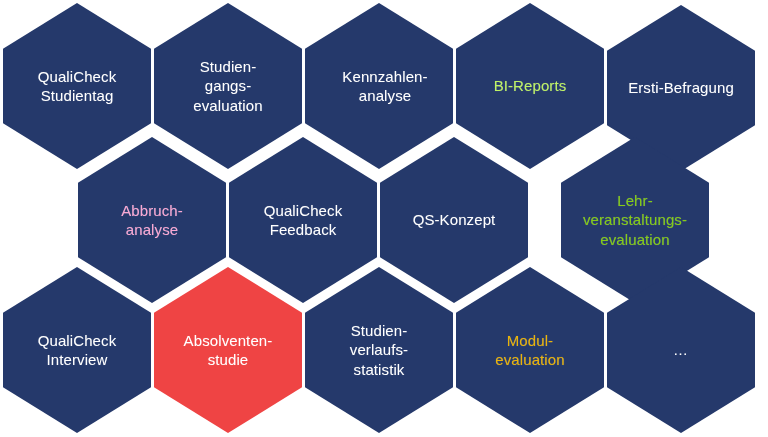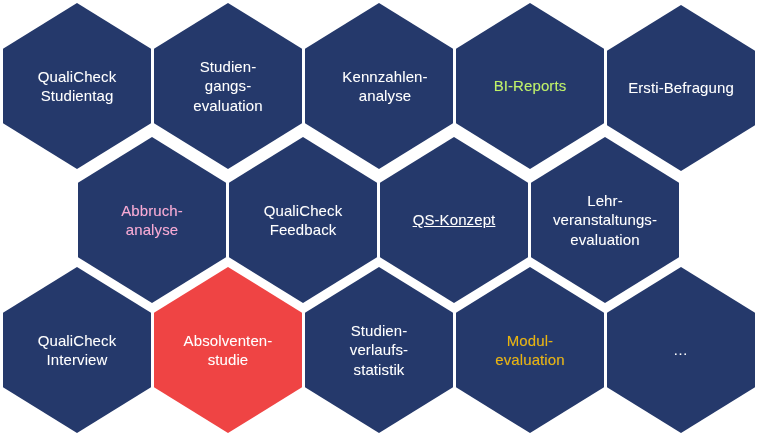--- a/index.html
+++ b/index.html
@@ -100,24 +100,24 @@
     </div>
     <div>
       <div class="hex" style="left: 78px; top: 137px; background: rgb(37, 57, 107); color: #f9a8d4;">
         <span class="label">Abbruch-
 analyse</span>
       </div>
       <div class="hex" style="left: 229px; top: 137px; background: rgb(37, 57, 107); color: rgb(255, 255, 255);">
         <span class="label">QualiCheck
 Feedback</span>
       </div>
-      <div class="hex" style="left: 380px; top: 137px; background: rgb(37, 57, 107); color: rgb(255, 255, 255); text-decoration: underline;">
+      <div class="hex" style="left: 380px; top: 137px; background: rgb(37, 57, 107); color: rgb(255, 255, 255);">
         <span class="label">QS-Konzept</span>
       </div>
-      <div class="hex" style="left: 531px; top: 137px; background: rgb(37, 57, 107); color: #ffffff;">
+      <div class="hex" style="left: 561px; top: 137px; background: rgb(37, 57, 107); color: #84cc16;">
         <span class="label">Lehr-
 veranstaltungs-
 evaluation</span>
       </div>
     </div>
     <div>
       <div class="hex" style="left: 3px; top: 267px; background: rgb(37, 57, 107); color: rgb(255, 255, 255);">
         <span class="label">QualiCheck
 Interview</span>
       </div>

